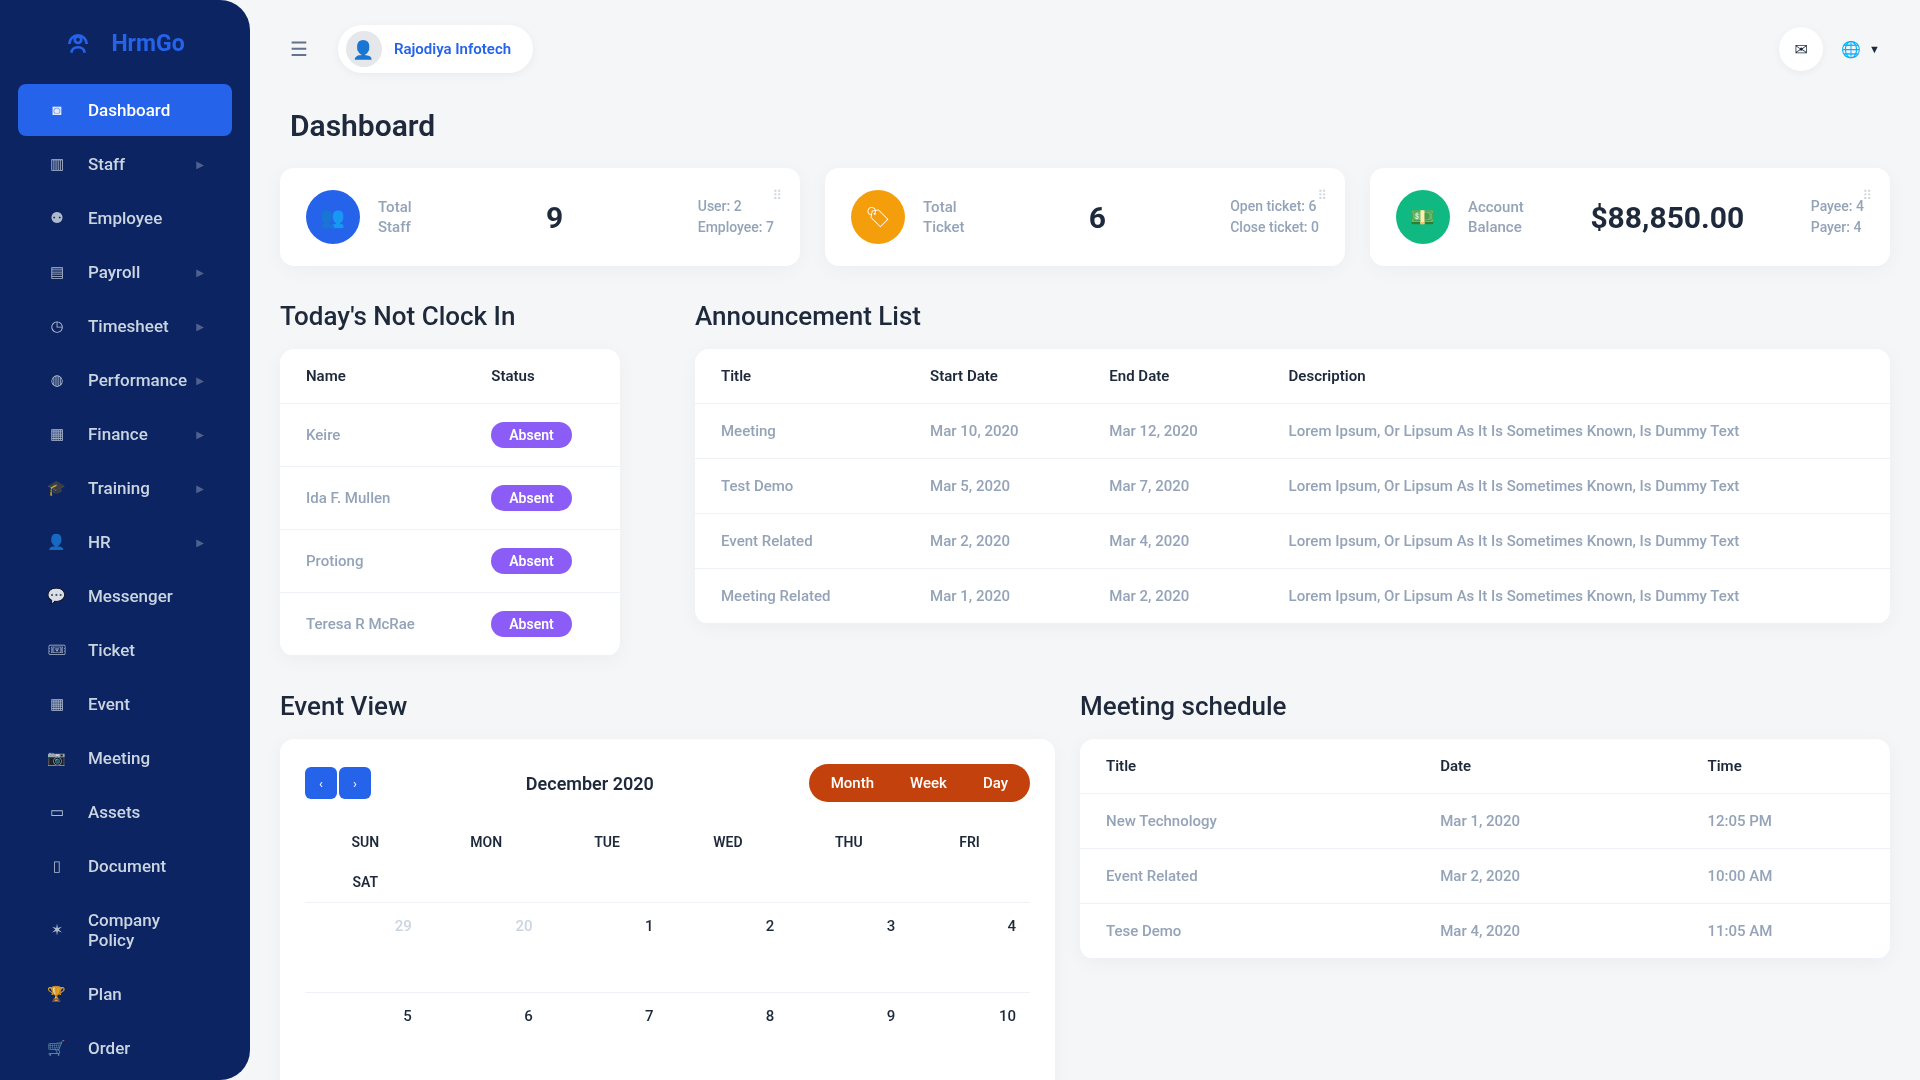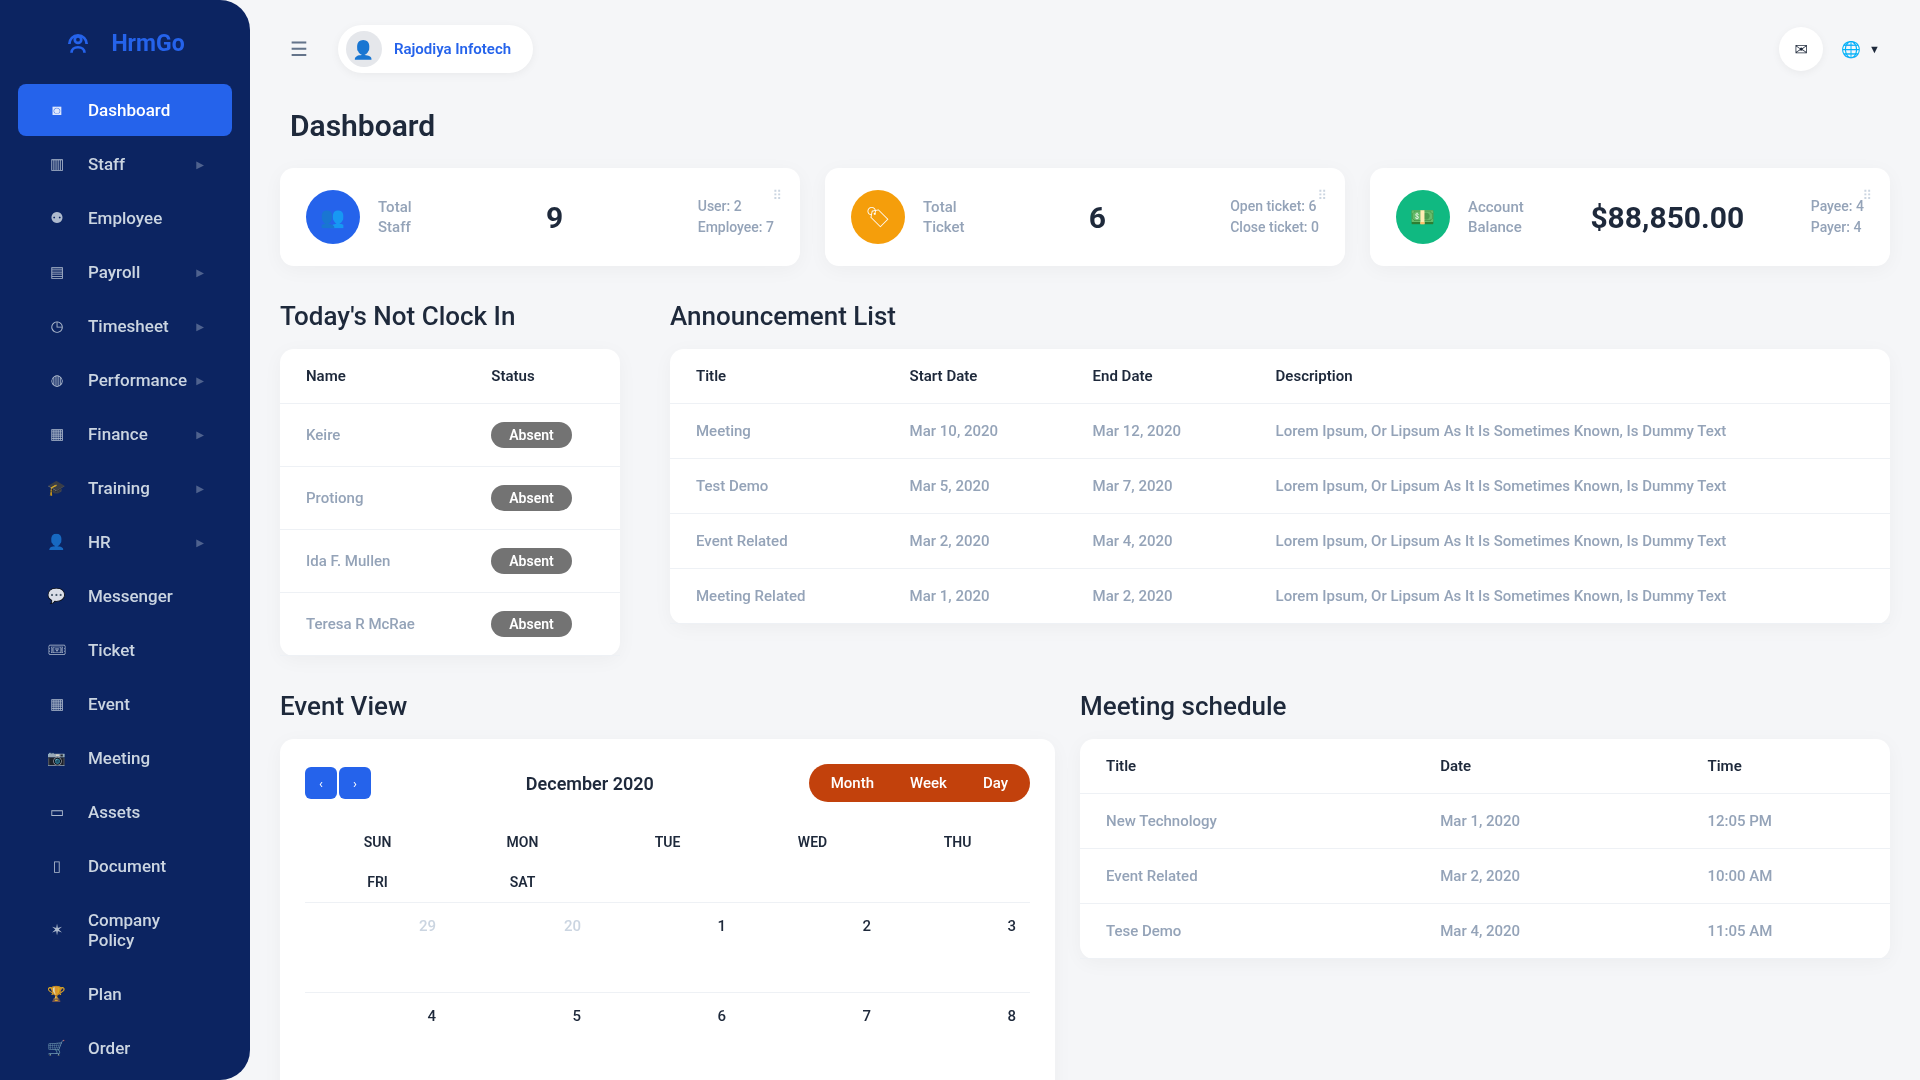--- a/index.html
+++ b/index.html
@@ -25,45 +25,45 @@
 .page-title { font-size: 30px; font-weight: 600; color: #1e293b; margin: 10px 10px 25px; }
 .stats { display: flex; gap: 25px; margin-bottom: 35px; }
 .stat-card { flex: 1; background: #fff; border-radius: 14px; padding: 22px 26px; display: flex; align-items: center; box-shadow: 0 4px 20px rgba(0,0,0,0.04); position:relative; }
 .stat-icon { width: 54px; height: 54px; border-radius: 50%; display:flex; align-items:center; justify-content:center; color:#fff; font-size:20px; margin-right:18px; }
 .bg-blue { background:#2563eb; } .bg-yellow { background:#f59e0b; } .bg-green { background:#10b981; }
 .stat-label { color:#94a3b8; font-size:15px; line-height:1.35; font-weight:500; }
 .stat-value { font-size:30px; font-weight:700; color:#1e293b; flex:1; text-align:center; }
 .stat-sub { color:#94a3b8; font-size:14px; line-height:1.5; font-weight:500; text-align:left; }
 .drag-handle { position:absolute; top:20px; right:18px; color:#cbd5e1; font-size:13px; cursor:move; }
 .section-title { font-size:26px; font-weight:500; color:#1e293b; margin-bottom:18px; }
-.row2 { display:flex; margin-bottom:35px; }
+.row2 { display:flex; gap:25px; margin-bottom:35px; }
 .card { background:#fff; border-radius:14px; box-shadow:0 4px 20px rgba(0,0,0,0.04); }
 .clock-card { width:340px; }
 .announce-card { flex:1; }
 table { width:100%; border-collapse:collapse; }
 th { text-align:left; padding:18px 20px; font-size:15px; font-weight:600; color:#1e293b; border-bottom:1px solid #eef1f5; }
 td { padding:18px 20px; font-size:15px; color:#94a3b8; font-weight:500; border-bottom:1px solid #eef1f5; }
 .clock-card th:first-child, .clock-card td:first-child { padding-left:26px; }
-.badge { background:#737373; color:#fff; padding:5px 18px; border-radius:20px; font-size:14px; font-weight:600; display:inline-block; }
+.badge { background:#8b5cf6; color:#fff; padding:5px 18px; border-radius:20px; font-size:14px; font-weight:600; display:inline-block; }
 .clock-scroll { max-height:320px; overflow-y:auto; position:relative; }
 .clock-scroll::-webkit-scrollbar { width:5px; }
 .clock-scroll::-webkit-scrollbar-track { background:#eef1f5; }
 .clock-scroll::-webkit-scrollbar-thumb { background:#0c2461; border-radius:3px; }
 .row3 { display:flex; gap:25px; }
 .event-col { flex:1; }
 .meeting-col { width:810px; }
 .cal-card { padding:25px; }
 .cal-header { display:flex; align-items:center; margin-bottom:20px; }
 .cal-nav { display:flex; }
 .cal-btn { width:32px; height:32px; background:#2563eb; color:#fff; display:flex; align-items:center; justify-content:center; cursor:pointer; font-size:13px; border-radius:6px; }
 .cal-btn:first-child { margin-right:2px; }
 .cal-title { flex:1; text-align:center; font-size:18px; font-weight:600; color:#1e293b; }
 .cal-views { background:#c2410c; border-radius:20px; padding:6px 4px; display:flex;align-items:center; }
 .cal-view { color:#fff; padding:4px 18px; font-size:15px; font-weight:500; cursor:pointer; }
-.cal-grid { display:grid; grid-template-columns:repeat(5,1fr); }
+.cal-grid { display:grid; grid-template-columns:repeat(6,1fr); }
 .cal-day-h { text-align:center; padding:12px 0; font-size:14px; font-weight:600; color:#1e293b; }
 .cal-cell { text-align:right; padding:14px 14px; height:90px; font-size:15px; color:#1e293b; font-weight:500; border-top:1px solid #eef1f5; }
 .cal-cell.muted { color:#cbd5e1; }
 .announce-card table, .meeting-card table { width:100%; }
 .announce-card th:first-child, .announce-card td:first-child { padding-left:26px; }
 .meeting-card th:first-child, .meeting-card td:first-child { padding-left:26px; }
 </style>
 </head>
 <body>
 
@@ -215,25 +215,25 @@
               <th>Name</th>
               <th>Status</th>
             </tr>
               </thead>
             <tbody id="clock-body">
                 <tr>
                   <td>Keire</td>
                   <td><span class="badge">Absent</span></td>
                 </tr>
                 <tr>
-                  <td>Protiong</td>
+                  <td>Ida F. Mullen</td>
                   <td><span class="badge">Absent</span></td>
                 </tr>
                 <tr>
-                  <td>Ida F. Mullen</td>
+                  <td>Protiong</td>
                   <td><span class="badge">Absent</span></td>
                 </tr>
                 <tr>
                   <td>Teresa R McRae</td>
                   <td><span class="badge">Absent</span></td>
                 </tr>
               </tbody>
           </table>
         </div>
       </div>

